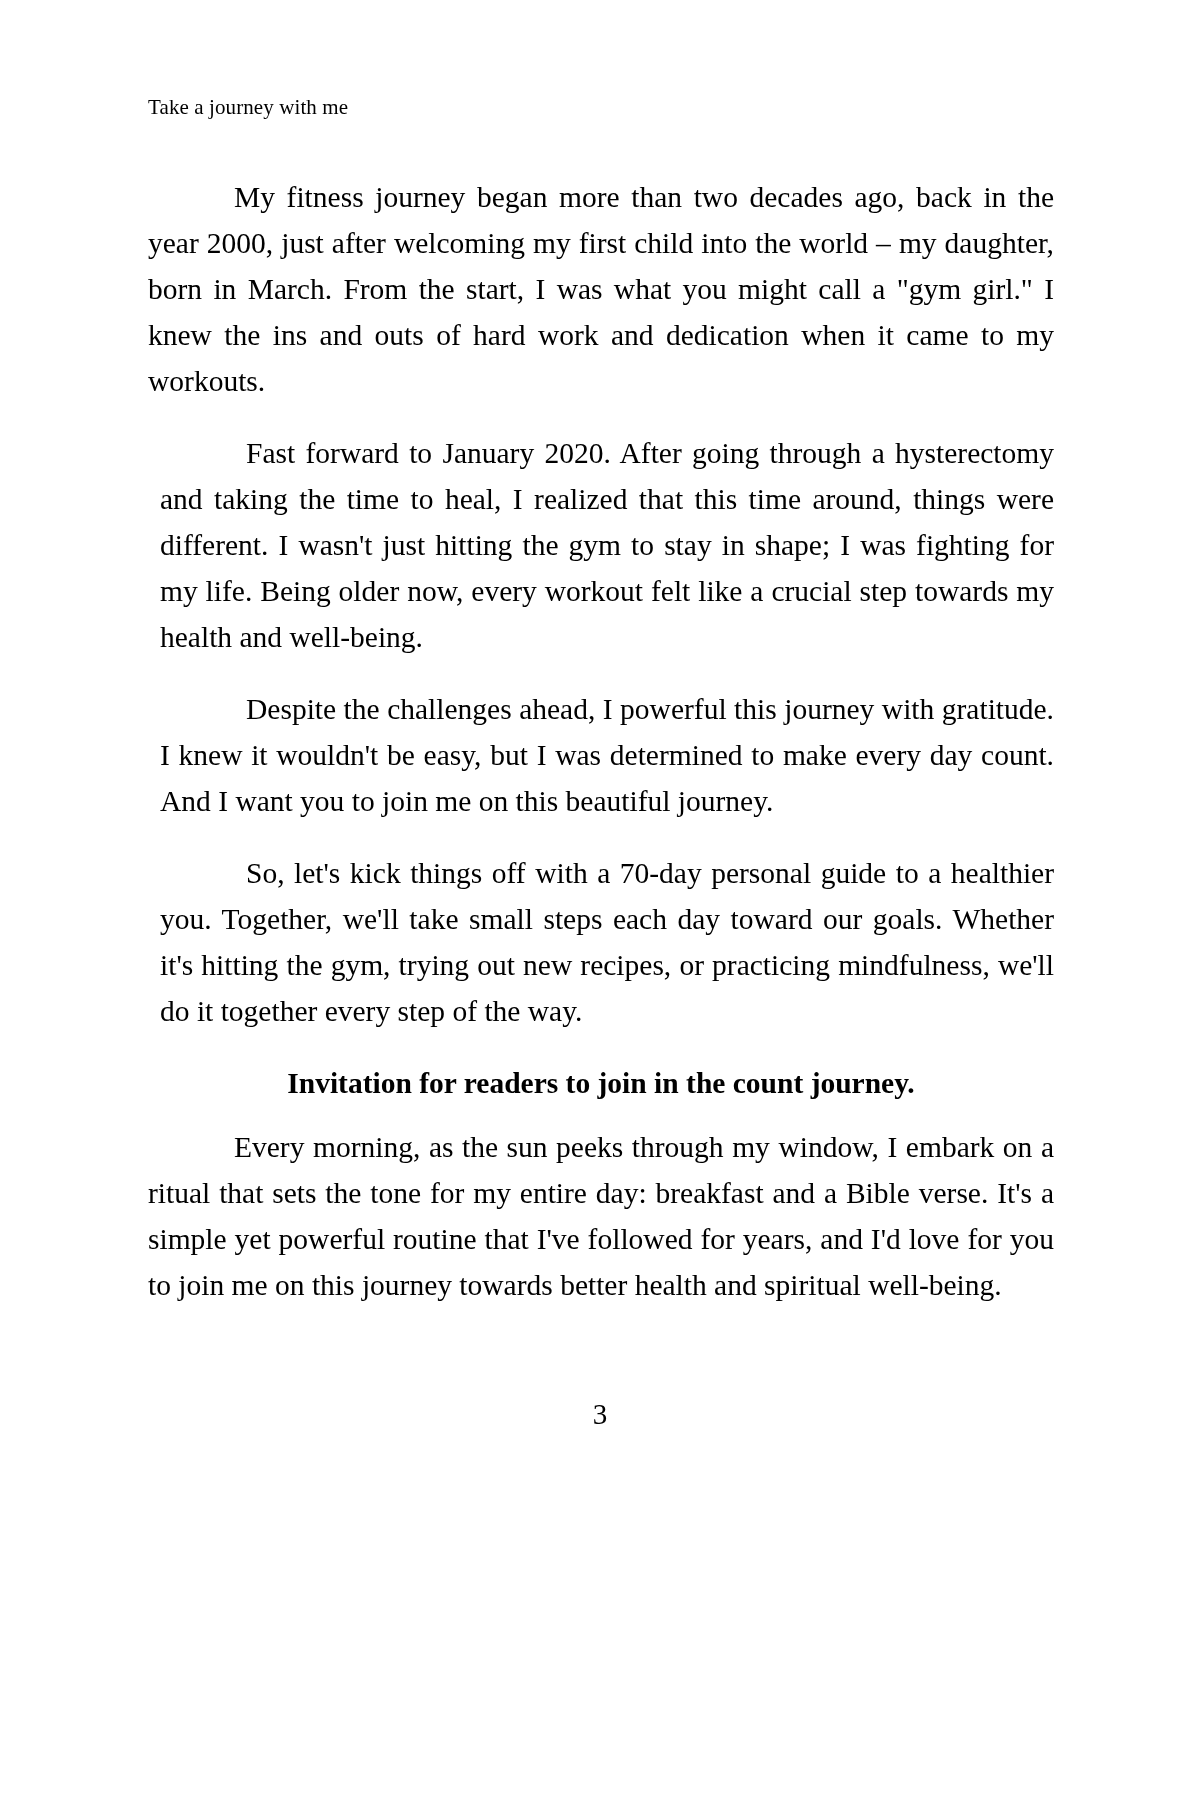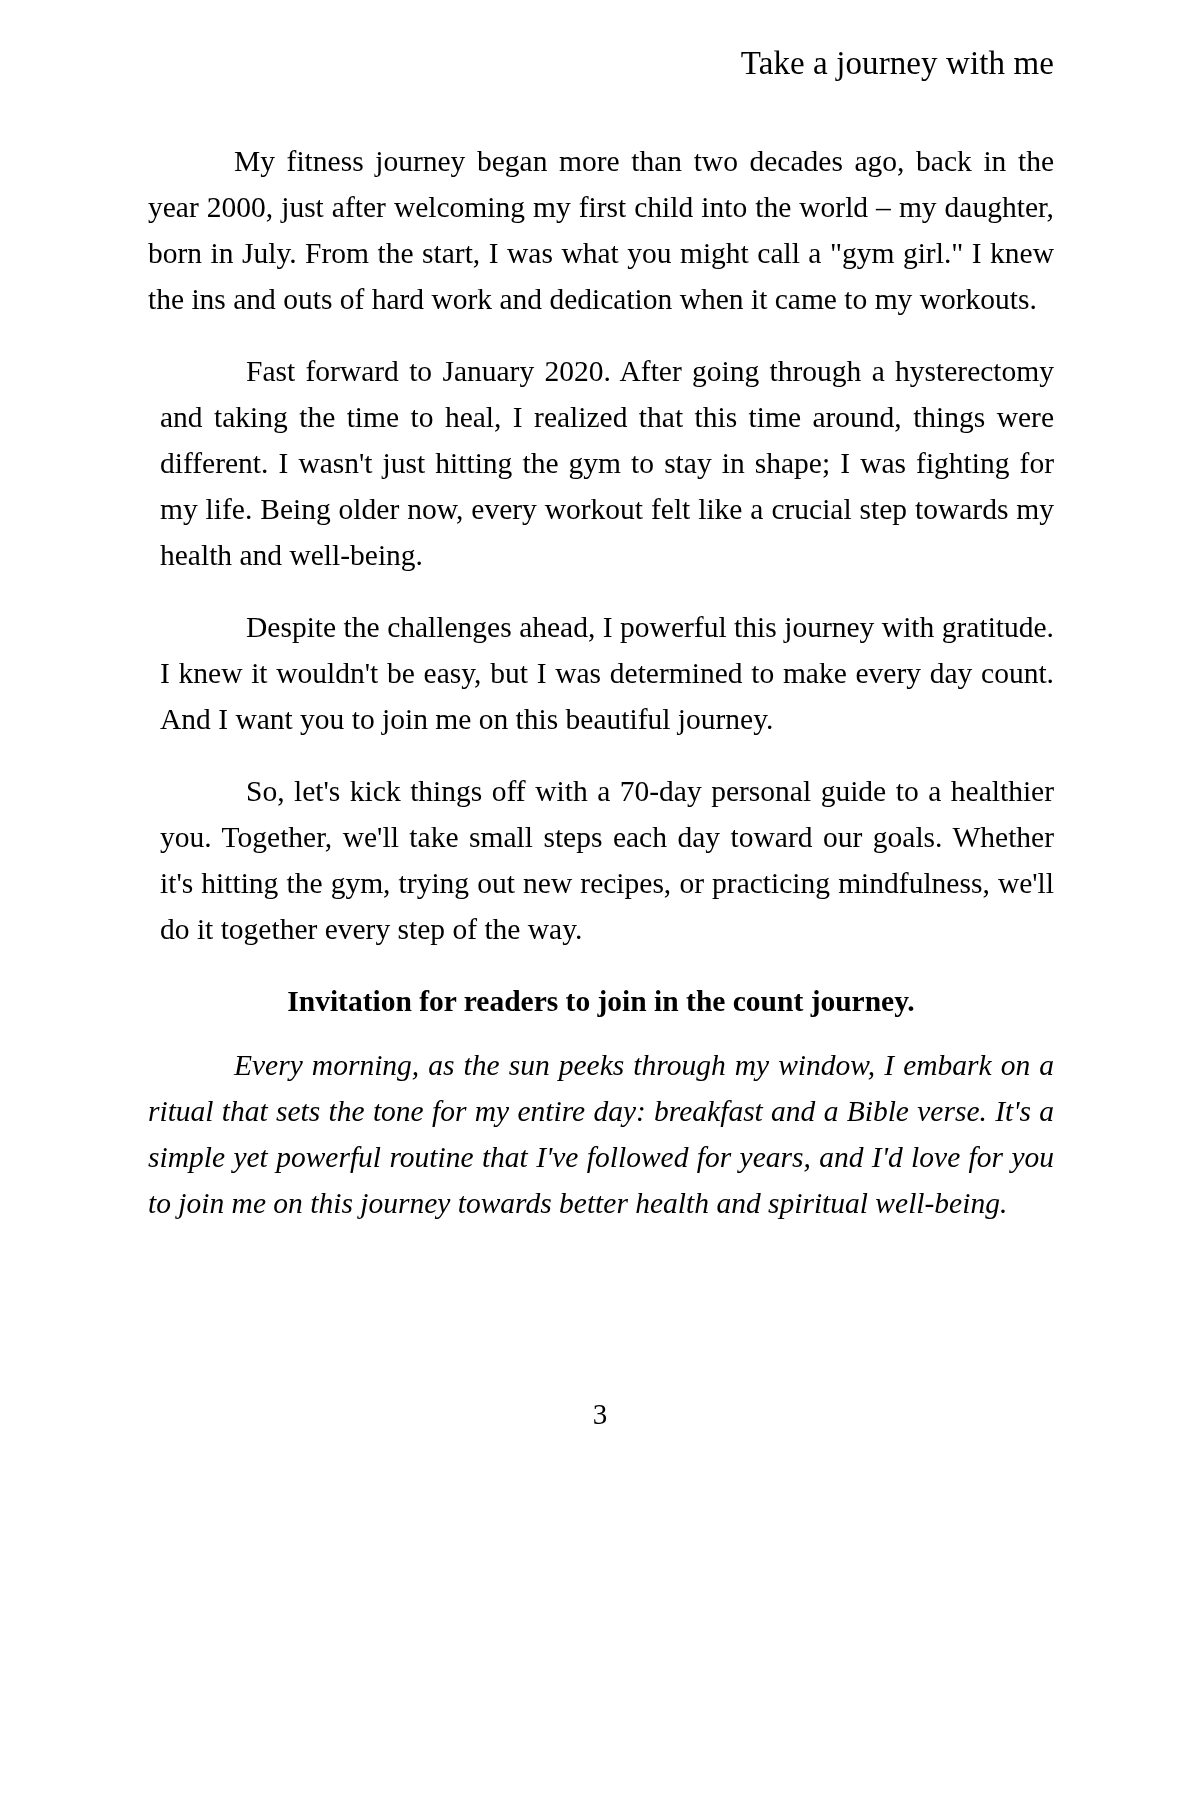--- a/index.html
+++ b/index.html
@@ -22,25 +22,25 @@
     background: #ffffff;
     overflow: hidden;
   }
   .content {
     position: absolute;
     left: 148px;
     top: 0;
     width: 906px;
   }
   .running-head {
-    text-align: right;
-    font-size: 33px;
+    text-align: left;
+    font-size: 21px;
     line-height: 1.25;
     margin: 0;
-    padding-top: 43px;
+    padding-top: 94px;
     letter-spacing: 0.1px;
   }
   .body-block {
     margin-top: 54px;
   }
   p.para {
     margin: 0 0 0 0;
     padding: 0;
     text-align: justify;
     text-justify: inter-word;
@@ -56,21 +56,20 @@
   h2.subhead {
     margin: 26px 0 0 0;
     padding: 0;
     text-align: center;
     font-size: 29.5px;
     line-height: 46px;
     font-weight: bold;
   }
   h2.subhead + p.para {
     margin-top: 18px;
-    font-style: italic;
   }
   .page-number {
     position: absolute;
     left: 0;
     right: 0;
     top: 1396px;
     text-align: center;
     font-size: 29px;
     line-height: 36px;
   }
@@ -79,21 +78,21 @@
 <body>
 
 <div class="page">
 
   <div class="content">
 
     <div class="running-head">Take a journey with me</div>
 
     <div class="body-block">
 
-      <p class="para">My fitness journey began more than two decades ago, back in the year 2000, just after welcoming my first child into the world – my daughter, born in July. From the start, I was what you might call a "gym girl." I knew the ins and outs of hard work and dedication when it came to my workouts.</p>
+      <p class="para">My fitness journey began more than two decades ago, back in the year 2000, just after welcoming my first child into the world – my daughter, born in March. From the start, I was what you might call a "gym girl." I knew the ins and outs of hard work and dedication when it came to my workouts.</p>
 
       <p class="para">Fast forward to January 2020. After going through a hysterectomy and taking the time to heal, I realized that this time around, things were different. I wasn't just hitting the gym to stay in shape; I was fighting for my life. Being older now, every workout felt like a crucial step towards my health and well-being.</p>
 
       <p class="para">Despite the challenges ahead, I powerful this journey with gratitude. I knew it wouldn't be easy, but I was determined to make every day count. And I want you to join me on this beautiful journey.</p>
 
       <p class="para">So, let's kick things off with a 70-day personal guide to a healthier you. Together, we'll take small steps each day toward our goals. Whether it's hitting the gym, trying out new recipes, or practicing mindfulness, we'll do it together every step of the way.</p>
 
 
       <h2 class="subhead">Invitation for readers to join in the count journey.</h2>
 

